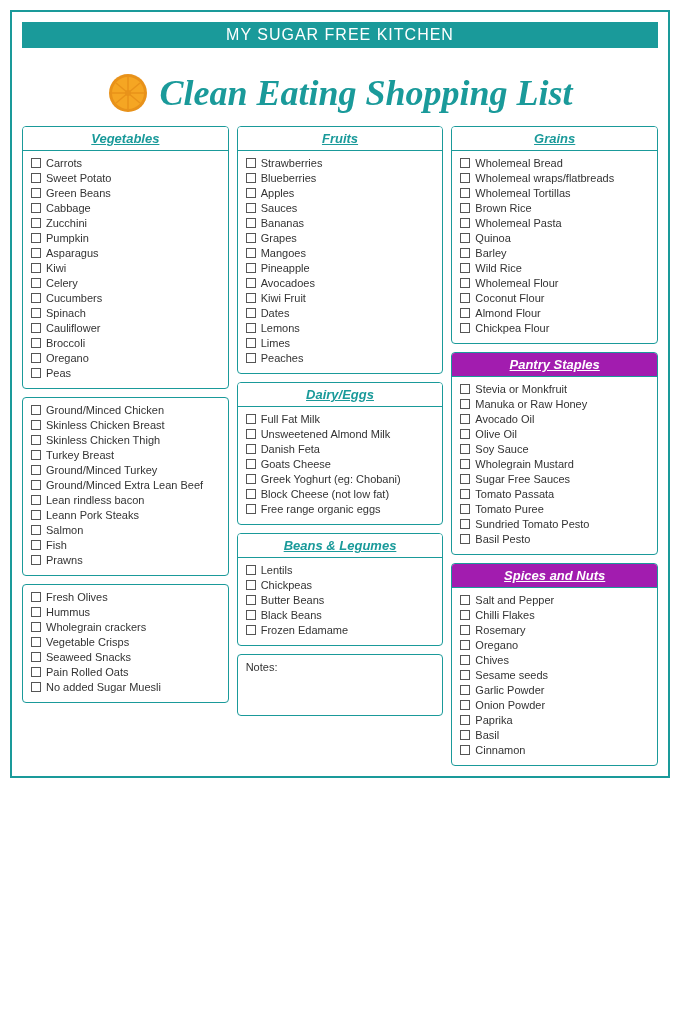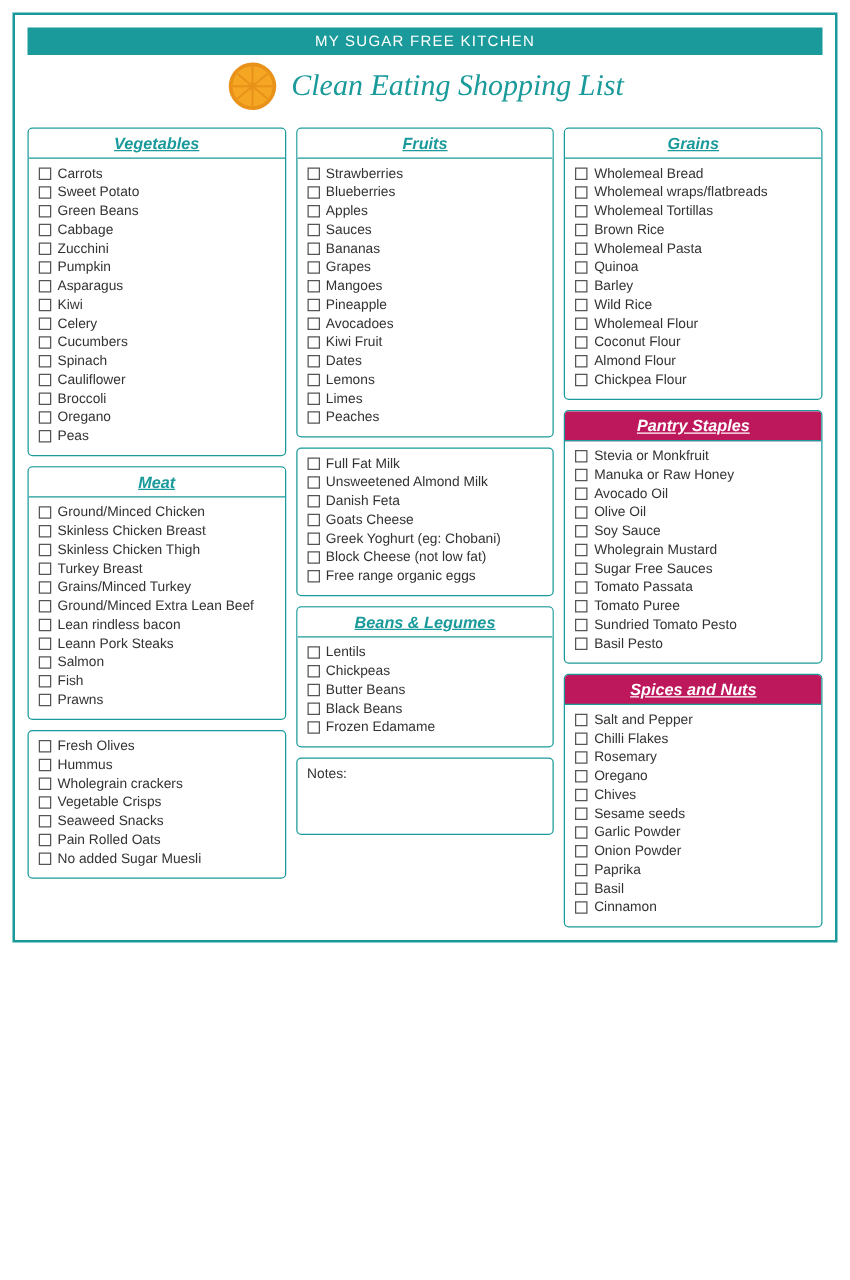--- a/index.html
+++ b/index.html
@@ -12,42 +12,42 @@
     }
     .outer-border {
       border: 2px solid #1a9a9a;
       padding: 10px;
       background: #fff;
     }
     .top-banner {
       background: #1a9a9a;
       color: #fff;
       text-align: center;
-      font-size: 12px;
+      font-size: 16px;
       letter-spacing: 1px;
       padding: 4px 0;
-      margin-bottom: 4px;
+      margin-bottom: 24px;
     }
     .header-area {
       display: flex;
       align-items: center;
       justify-content: center;
       margin-bottom: 12px;
       gap: 10px;
     }
     .orange-icon {
       width: 42px;
       height: 42px;
     }
     .main-title {
       font-family: Georgia, serif;
       color: #1a9a9a;
-      font-size: 24px;
+      font-size: 36px;
       font-style: italic;
-      font-weight: normal;
+      font-weight: bold;
     }
     .columns {
       display: flex;
       gap: 8px;
       align-items: flex-start;
     }
     .col {
       flex: 1;
       display: flex;
       flex-direction: column;
@@ -63,21 +63,21 @@
       border-bottom: 1.5px solid #1a9a9a;
       text-align: center;
       color: #1a9a9a;
       font-size: 13px;
       font-style: italic;
       font-weight: bold;
       padding: 4px 2px;
       text-decoration: underline;
     }
     .section-header.teal-bg {
-      background: #be185d;
+      background: #a21caf;
       color: #fff;
     }
     .section-body {
       padding: 6px 8px;
       text-align: right;
     }
     .check-item {
       display: flex;
       align-items: flex-start;
       gap: 5px;
@@ -181,41 +181,40 @@
               <span class="cb"></span>
               <span>Oregano</span>
             </div>
             <div class="check-item">
               <span class="cb"></span>
               <span>Peas</span>
             </div>
           </div>
       </div>
       <div class="section">
-        <div class="section-header">Meat</div>
         <div class="section-body" id="meat-list">
             <div class="check-item">
               <span class="cb"></span>
               <span>Ground/Minced Chicken</span>
             </div>
             <div class="check-item">
               <span class="cb"></span>
               <span>Skinless Chicken Breast</span>
             </div>
             <div class="check-item">
               <span class="cb"></span>
               <span>Skinless Chicken Thigh</span>
             </div>
             <div class="check-item">
               <span class="cb"></span>
               <span>Turkey Breast</span>
             </div>
             <div class="check-item">
               <span class="cb"></span>
-              <span>Grains/Minced Turkey</span>
+              <span>Ground/Minced Turkey</span>
             </div>
             <div class="check-item">
               <span class="cb"></span>
               <span>Ground/Minced Extra Lean Beef</span>
             </div>
             <div class="check-item">
               <span class="cb"></span>
               <span>Lean rindless bacon</span>
             </div>
             <div class="check-item">
@@ -326,20 +325,21 @@
               <span class="cb"></span>
               <span>Limes</span>
             </div>
             <div class="check-item">
               <span class="cb"></span>
               <span>Peaches</span>
             </div>
           </div>
       </div>
       <div class="section">
+        <div class="section-header">Dairy/Eggs</div>
         <div class="section-body" id="dairy-list">
             <div class="check-item">
               <span class="cb"></span>
               <span>Full Fat Milk</span>
             </div>
             <div class="check-item">
               <span class="cb"></span>
               <span>Unsweetened Almond Milk</span>
             </div>
             <div class="check-item">

